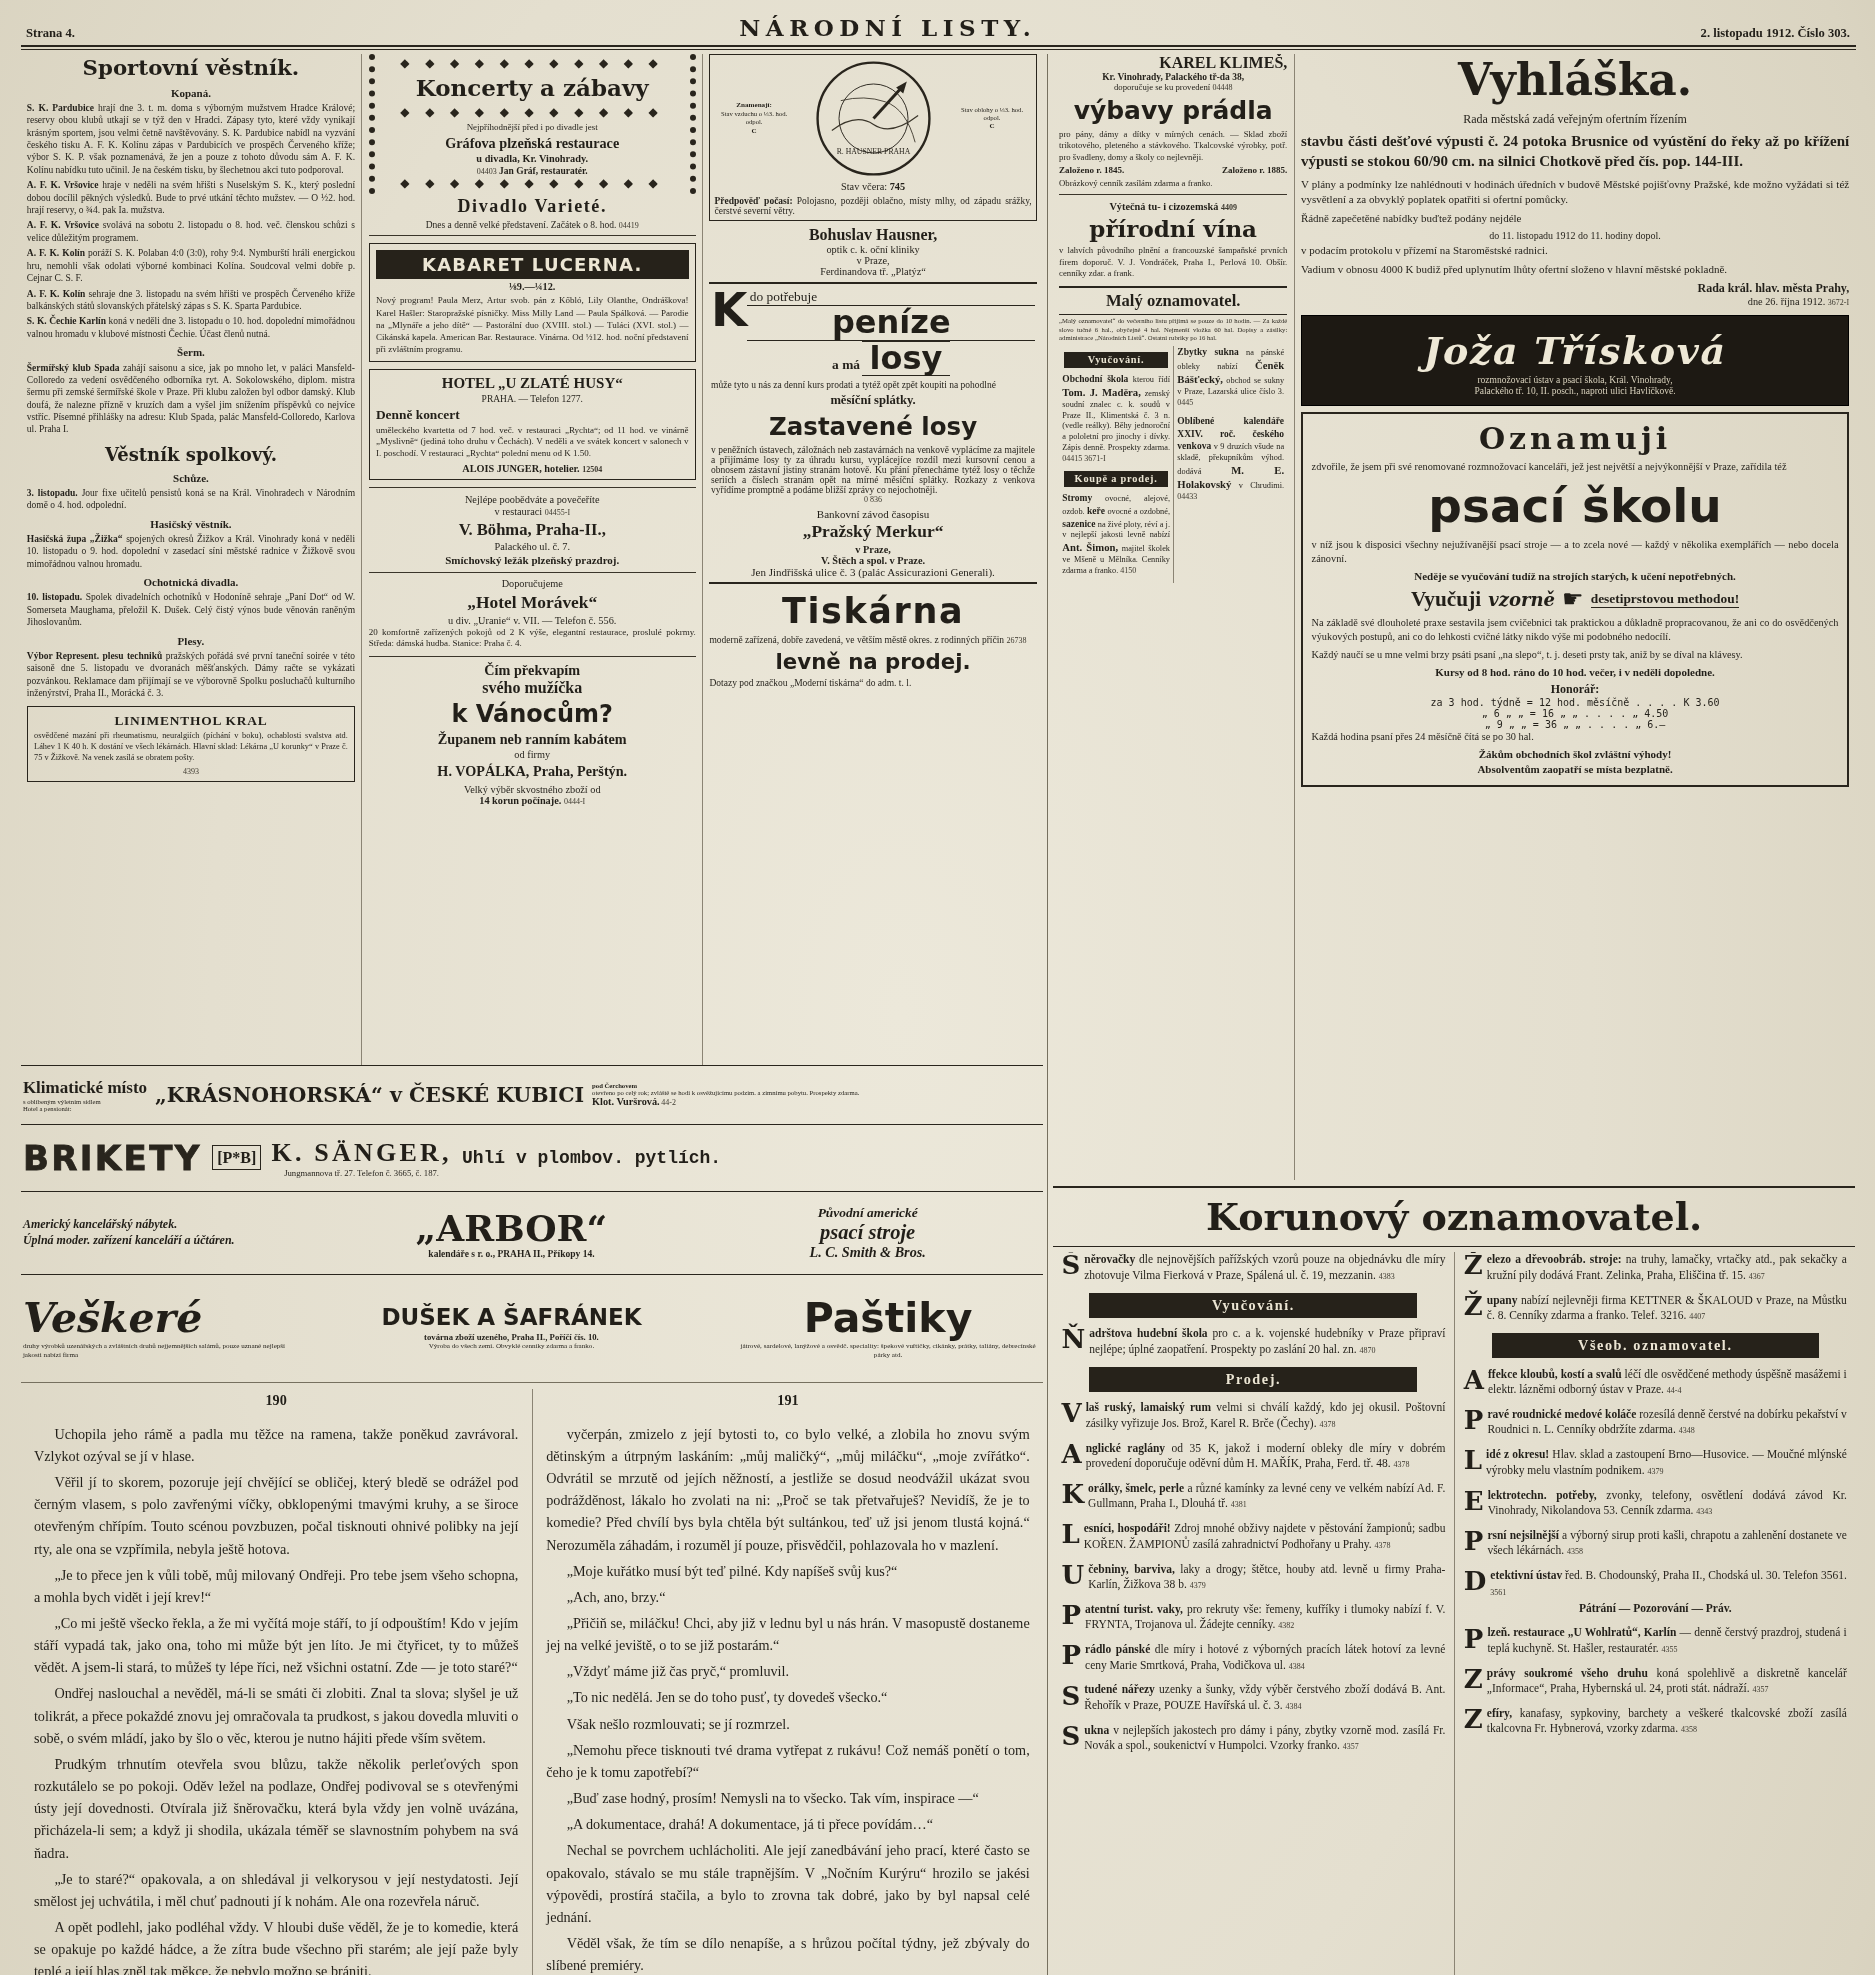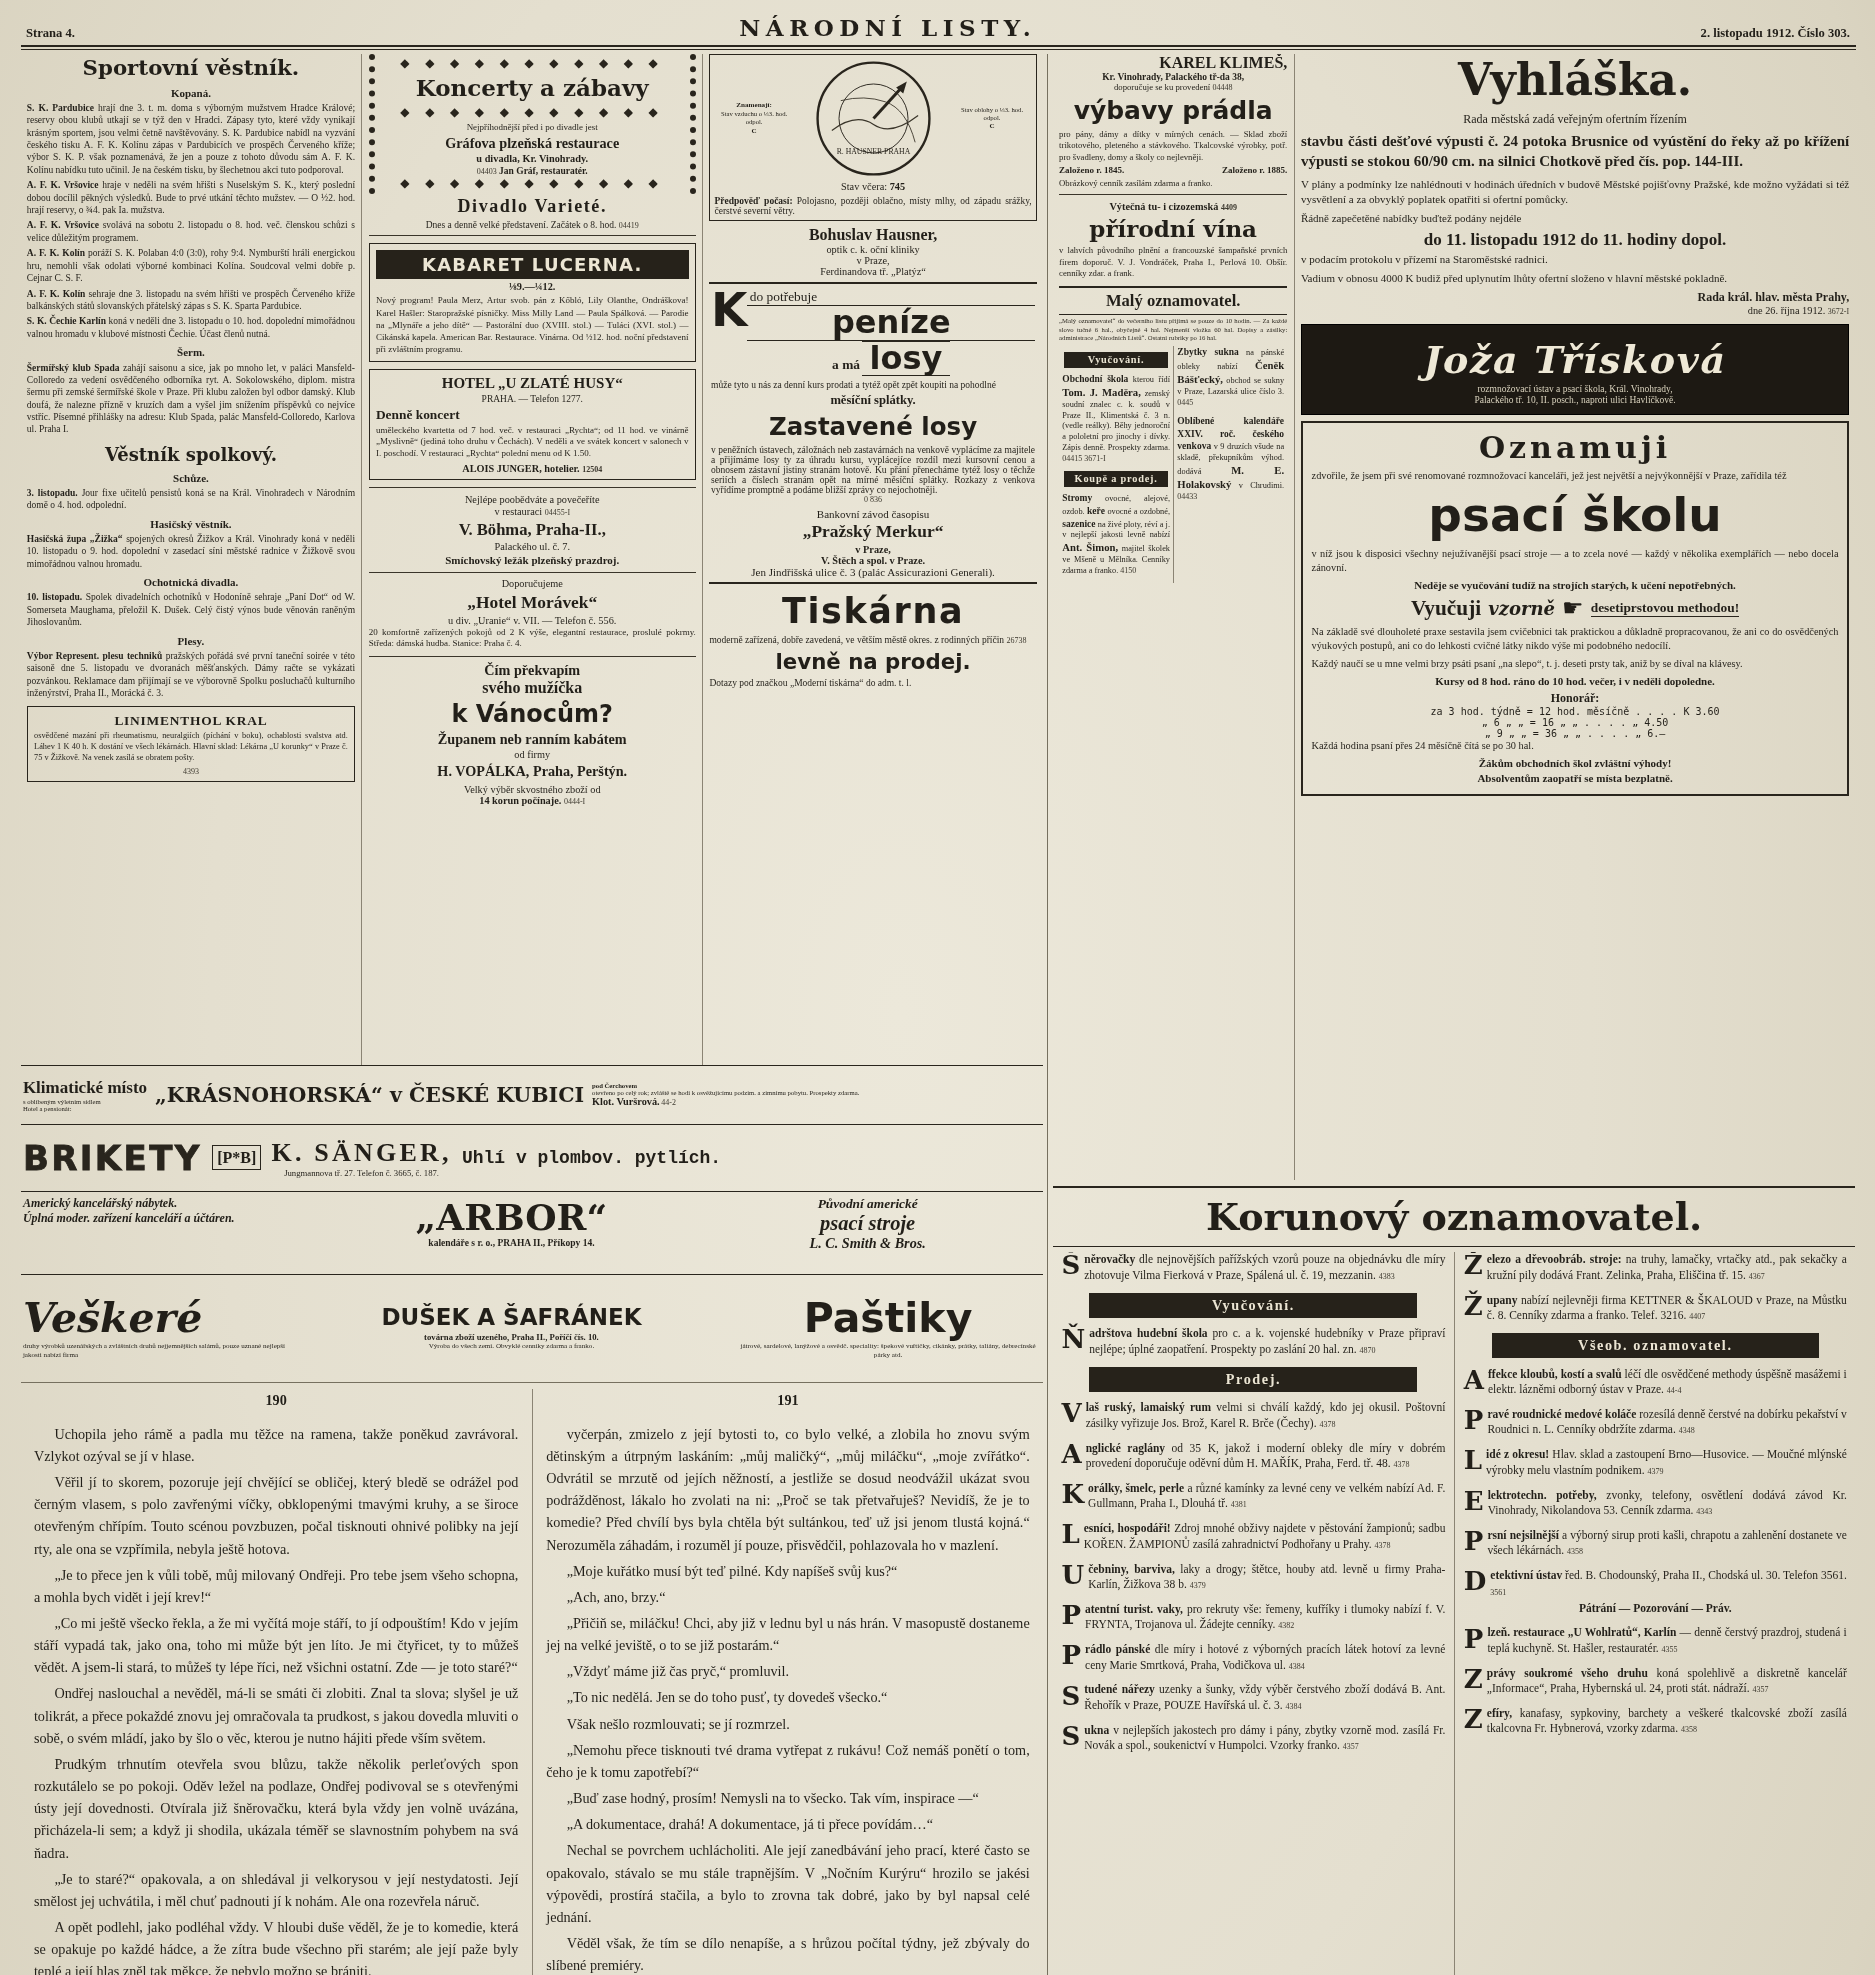--- a/index.html
+++ b/index.html
@@ -107,21 +107,21 @@
 .c4b{border-left:0.4px solid #8b8474}
 .ribbon{background:#26221a;color:#ece6d4;text-align:center;font-size:10.3px;font-weight:bold;padding:2.4px 0;margin:5.5px 1.6px;letter-spacing:0.8px}
 .citem{font-size:8.3px;line-height:1.3;text-align:justify;margin-bottom:6.3px}
 .citem .cl{font-weight:bold;font-size:9.5px}
 .citem .cn{font-weight:bold;font-size:10.7px}
 
 .vyh-title{font-size:44px;font-weight:bold;text-align:center;font-family:"DejaVu Serif",serif;margin:0 0 7.1px}
 .vyh-intro{font-size:12px;text-align:center;margin-bottom:4px}
 .vyh-big{font-size:15px;font-weight:bold;line-height:1.35;text-align:justify;margin-bottom:5.5px}
 .vyh-p{font-size:11px;line-height:1.35;text-align:justify;margin-bottom:4px}
-.vyh-b{font-size:17px;font-weight:bold;text-align:center;margin:2.4px 0}
+.vyh-b{font-size:10px;font-weight:normal;text-align:center;margin:2.4px 0}
 .vyh-sig{text-align:right;font-size:12px;font-weight:bold;margin-top:3.2px}
 .vyh-sig .d{font-weight:normal;font-size:10.3px}
 .triskova{background:#1d1913;color:#eee8d6;text-align:center;padding:12px 5.5px 8.7px;margin:8.7px 0 4px;border:1.2px solid #000}
 .tr-script{font-size:38px;font-style:italic;font-weight:bold;font-family:"DejaVu Serif",serif;letter-spacing:1.6px}
 .tr-sub{font-size:9.5px;margin-top:1.6px;color:#d9d2bd}
 .ozn-box{border:2px solid #29251d;padding:7.1px 8.7px;margin-top:5.5px}
 .ozn-title{font-size:30px;font-weight:bold;text-align:center;letter-spacing:4px;font-family:"DejaVu Serif",serif;margin-bottom:4px}
 .ozn-p{font-size:10.3px;line-height:1.35;text-align:justify;margin-bottom:4px}
 .ozn-big{font-size:47px;font-weight:bold;text-align:center;font-family:"DejaVu Sans",sans-serif;margin:3.2px 0 5.5px}
 .ozn-bold{font-size:11px;font-weight:bold;text-align:center;margin:3.2px 0}
@@ -139,21 +139,21 @@
 .kr-s{font-size:6.7px}
 .kr-big{font-size:20.5px;font-weight:bold;font-family:"DejaVu Serif",serif;white-space:nowrap}
 .kr-r{font-size:6.7px;flex:1}
 .kr-sig{font-size:10.3px;font-weight:bold}
 .brikety{display:flex;align-items:center;gap:10.3px;height:67px}
 .bk-big{font-size:34px;font-weight:bold;letter-spacing:2.4px;font-family:"DejaVu Sans",sans-serif;color:#29251d;-webkit-text-stroke:0.8px #29251d}
 .bk-pb{font-size:16px;font-weight:bold;border:1.6px solid #29251d;padding:2.4px 4px}
 .bk-name{font-size:26px;font-weight:bold;letter-spacing:3.2px}
 .bk-addr{font-size:8.7px;text-align:center}
 .bk-uhli{font-size:18px;font-weight:bold;font-family:Liberation Mono, monospace;white-space:nowrap}
-.arbor{display:flex;align-items:flex-start;height:83px}
+.arbor{display:flex;align-items:center;height:83px}
 .ar-l{width:30%;font-size:12px;font-weight:bold;font-style:italic;line-height:1.3}
 .ar-c{width:36%;text-align:center}
 .ar-name{font-size:36px;font-weight:bold;font-family:"DejaVu Serif",serif}
 .ar-sub{font-size:9.5px;font-weight:bold}
 .ar-r{width:34%;text-align:center;font-style:italic}
 .ar-r1{font-size:13.4px;font-weight:bold}
 .ar-r2{font-size:20.5px;font-weight:bold}
 .ar-r3{font-size:14.2px;font-weight:bold}
 .veskere{display:flex;align-items:center;gap:7.1px;height:105px}
 .ve-big{font-size:41px;font-weight:bold;font-style:italic;font-family:"DejaVu Serif",serif;white-space:nowrap}

